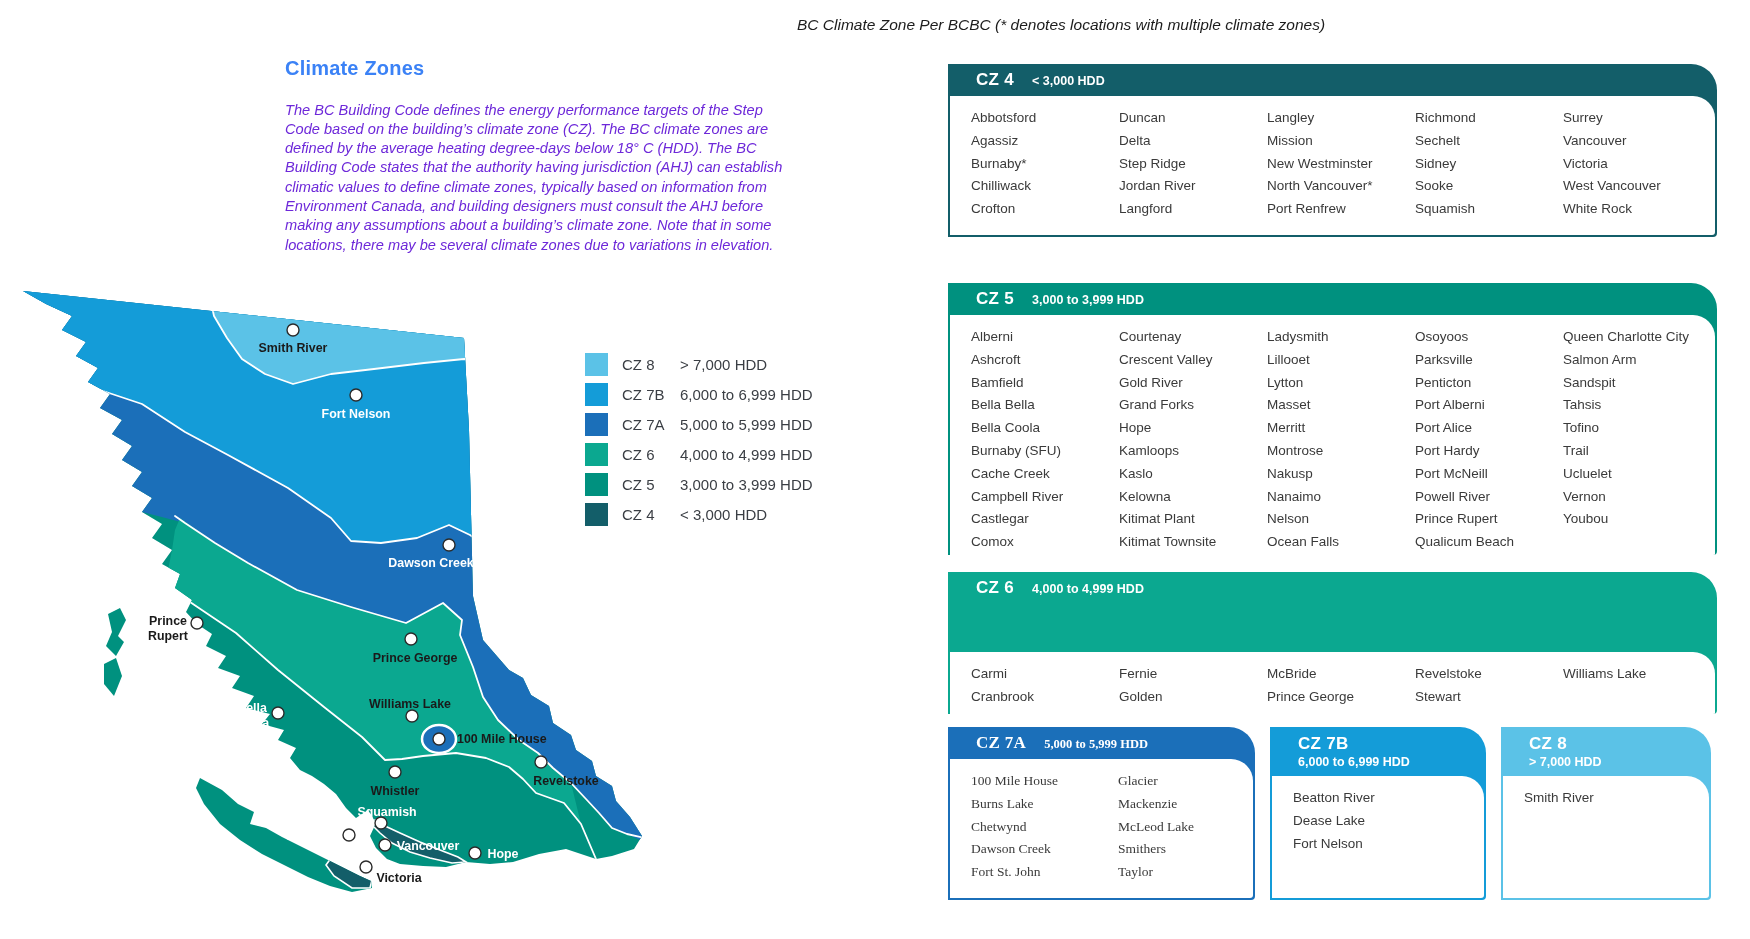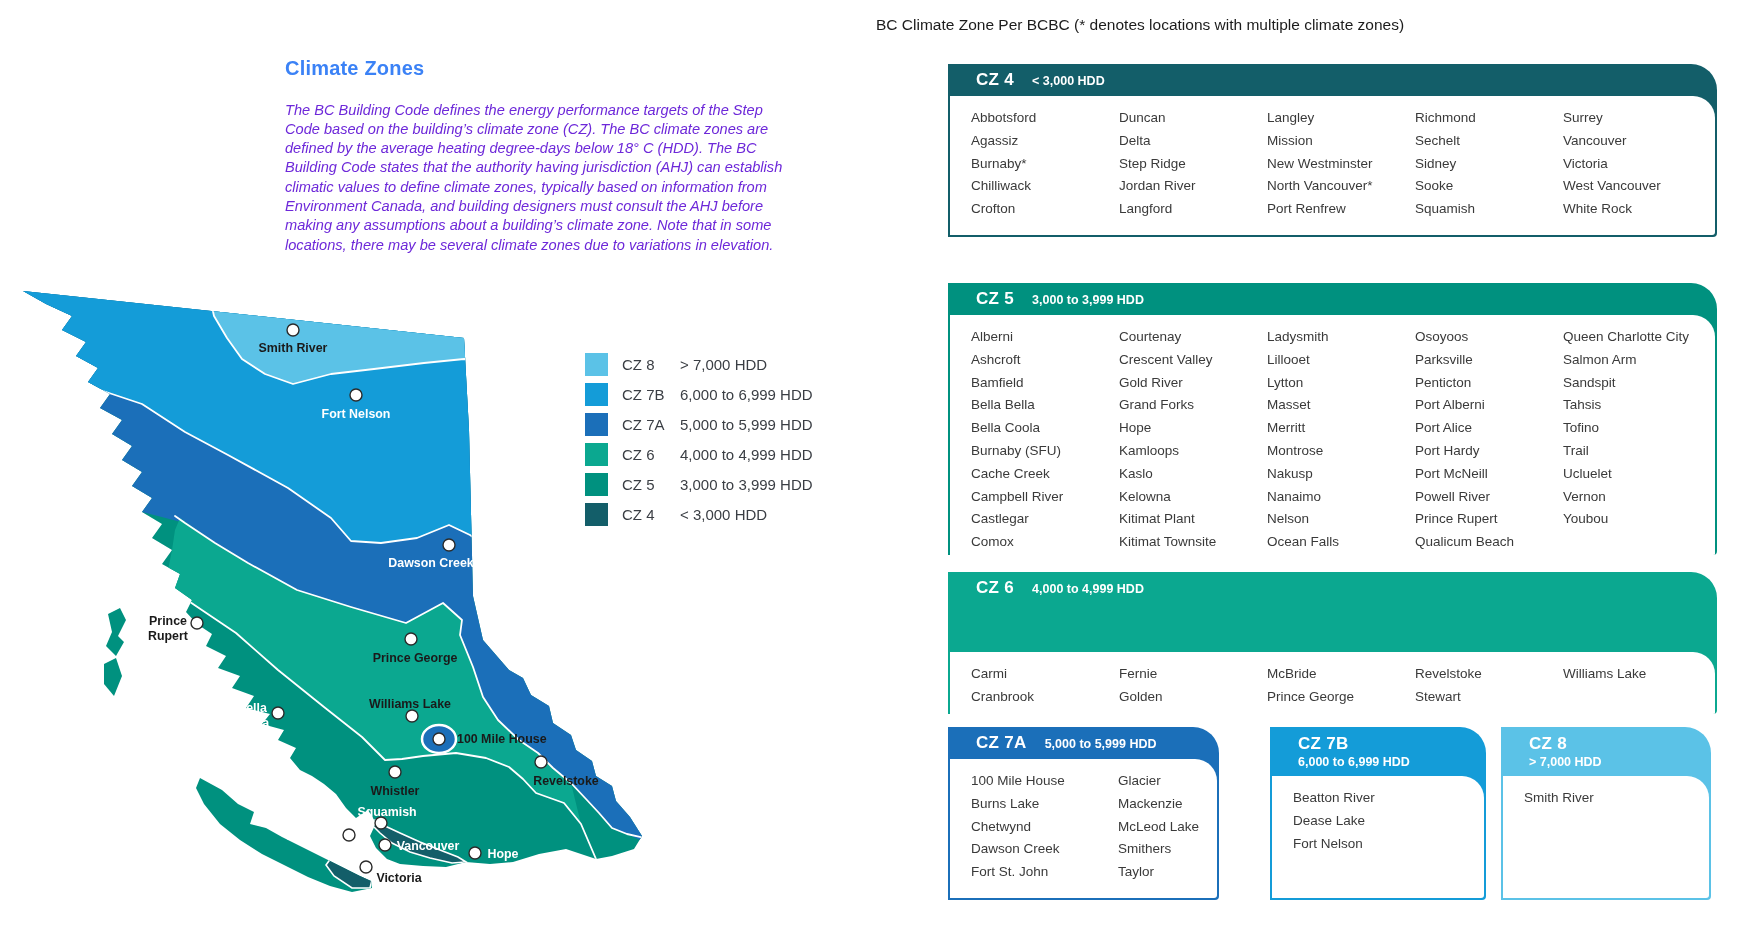--- a/index.html
+++ b/index.html
@@ -22,22 +22,22 @@
   .legend-row{display:flex;align-items:center;height:30px;}
   .legend-swatch{width:23px;height:23px;margin-right:14px;flex:0 0 auto;}
   .legend-code{width:58px;font-size:15px;color:#3a3e44;}
   .legend-range{font-size:15px;color:#3a3e44;white-space:nowrap;}
   
   .map-wrap{position:absolute;left:0;top:280px;width:680px;height:659px;}
   .map-wrap svg{display:block;}
   .city-label{font-size:12.4px;font-weight:bold;}
   
   .right-title{
-    position:absolute;left:876px;top:16px;
-    font-size:15.5px;color:#1c1c1c;
+    position:absolute;left:797px;top:16px;
+    font-size:15.5px;color:#1c1c1c;font-style:italic;
   }
   .right-panel{position:absolute;left:948px;top:0;width:769px;height:939px;}
   .zone-card{
     position:absolute;left:0;width:769px;
     border-radius:0 26px 4px 0;
     display:flex;flex-direction:column;overflow:hidden;
   }
   .zone-card .z-head{
     flex:0 0 auto;color:#fff;padding:6px 16px 5px 28px;line-height:20px;
   }
@@ -50,21 +50,21 @@
     border-radius:0 22px 3px 0;
     display:flex;padding:11px 4px 6px 21px;
   }
   .z-col{width:148px;flex:0 0 auto;}
   .zone-card.small .z-col{width:147px;}
   .city-cell{font-size:13.5px;color:#3a3a3a;line-height:22.8px;white-space:nowrap;}
   
   #card-cz4{top:64px;height:173px;}
   #card-cz5{top:283px;height:272px;}
   #card-cz6{top:572px;height:142px;}
-  #card-cz7a{top:727px;height:173px;width:271px;left:0;}
+  #card-cz7a{top:727px;height:173px;width:307px;left:0;font-family:Liberation Serif, serif;}
   #card-cz7b{top:727px;height:173px;width:216px;left:322px;}
   #card-cz8{top:727px;height:173px;width:210px;left:553px;}
 </style>
 </head>
 <body>
 
 <h1 class="page-title" style="color: #3b82f6;">Climate Zones</h1>
 <p class="intro">The  BC Building Code defines the energy performance targets of the Step Code based on the building’s climate zone (CZ). The BC climate zones are defined by the average heating degree-days below 18° C (HDD). The BC Building Code states that the authority having jurisdiction (AHJ) can establish climatic values to define climate zones, typically based on information from Environment Canada, and building designers must consult the AHJ before making any assumptions about a building’s climate zone. Note that in some locations, there may be several climate zones due to variations in elevation.</p>
 
 <div class="legend" id="legend">

